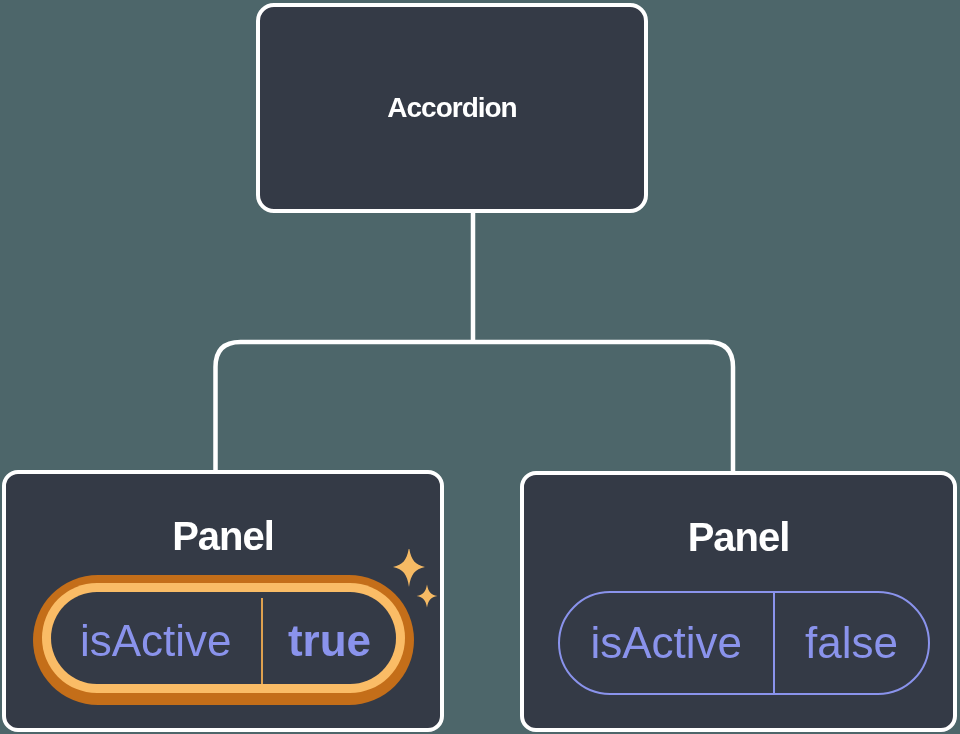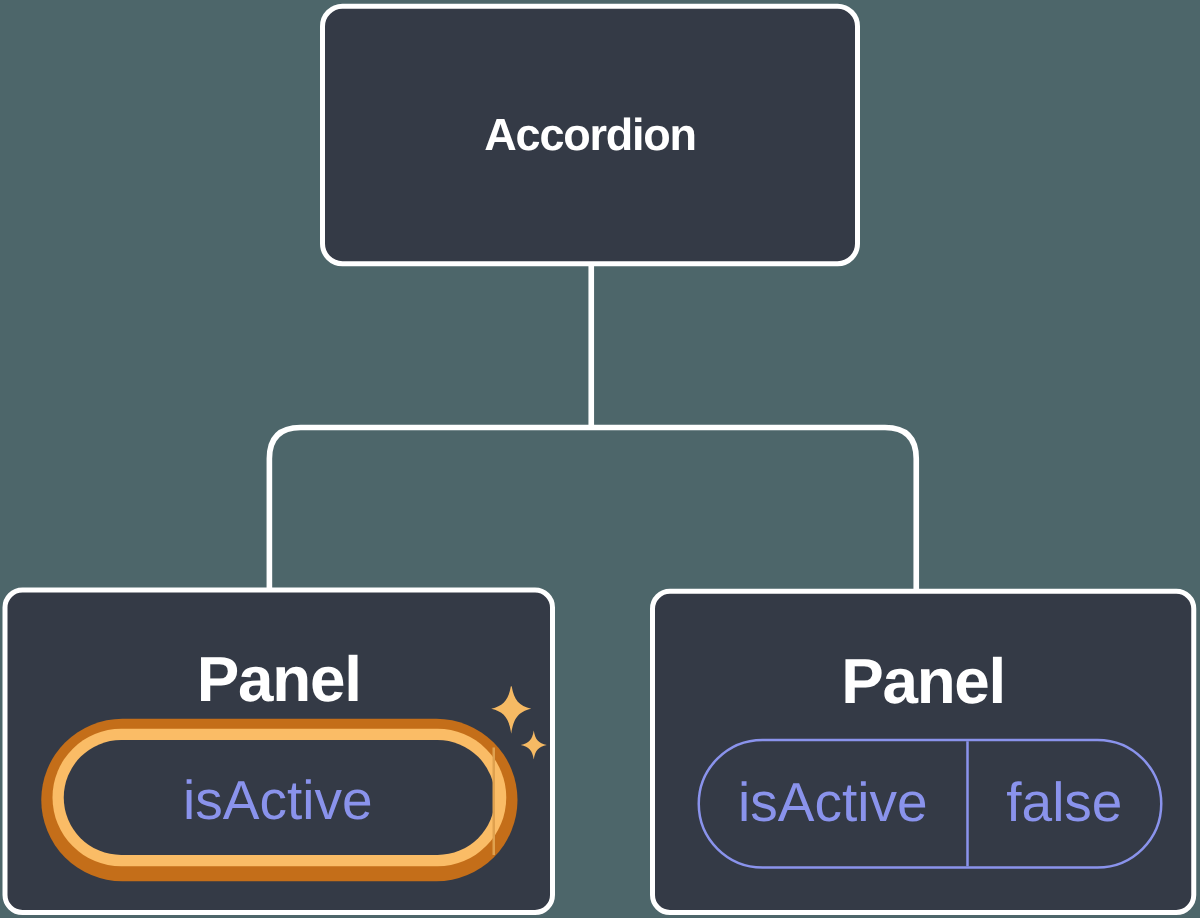--- a/index.html
+++ b/index.html
@@ -17,34 +17,34 @@
     stroke-width: 4.5;
     fill: none;
   }
   .node {
     position: absolute;
     background: var(--c-card, #343A46);
     border: 4px solid var(--c-line, #FFFFFF);
     box-sizing: border-box;
   }
   .root-node {
-    left: 256px; top: 3px; width: 432px; height: 210px;
+    left: 256px; top: 3px; width: 392px; height: 210px;
     border-radius: 18px;
     display: flex; align-items: center; justify-content: center;
     color: var(--c-text_primary, #FFFFFF);
-    font-size: 36px; font-weight: bold; letter-spacing: -1px;
+    font-size: 28px; font-weight: bold; letter-spacing: -1px;
   }
   .panel-node { border-radius: 16px; }
   .panel-node.left  { left: 2px;   top: 470px; width: 442px; height: 262px; }
   .panel-node.right { left: 520px; top: 471px; width: 437px; height: 261px; }
   .panel-title {
     position: absolute; top: 40px; left: 0; right: 0;
     text-align: center;
     color: var(--c-text_primary, #FFFFFF);
-    font-size: 51px; font-weight: bold; letter-spacing: -1px;
+    font-size: 40px; font-weight: bold; letter-spacing: -1px;
   }
   
   .pill-wrap { position: absolute; left: 27px; top: 101px; width: 381px; height: 130px; }
   .glow-outer {
     width: 100%; height: 100%; box-sizing: border-box;
     background: var(--c-highlight_ring_outer, #C46E19);
     border-radius: 999px;
     padding: 8px 9px 12px 9px;
   }
   .glow-inner {
@@ -99,20 +99,21 @@
 
   <div class="node panel-node left">
     <div class="panel-title">Panel</div>
 
     <div class="pill-wrap">
       <div class="glow-outer">
         <div class="glow-inner">
           <div class="pill-core">
             <span class="cell prop">isActive</span>
             <span class="divider orange"></span>
+            <span class="cell value">true</span>
           </div>
         </div>
       </div>
     </div>
 
     <svg class="sparkles" width="62" height="62" viewBox="0 0 62 62" aria-hidden="true">
       <path transform="translate(25 18) scale(0.8 1.0) translate(-20 -20)" d="M20 0C22.4 12.8 27.2 17.6 40 20C27.2 22.4 22.4 27.2 20 40C17.6 27.2 12.8 22.4 0 20C12.8 17.6 17.6 12.8 20 0Z"></path>
       <path transform="translate(43 47) scale(0.52 0.58) translate(-20 -20)" d="M20 0C22.4 12.8 27.2 17.6 40 20C27.2 22.4 22.4 27.2 20 40C17.6 27.2 12.8 22.4 0 20C12.8 17.6 17.6 12.8 20 0Z"></path>
     </svg>
   </div>

